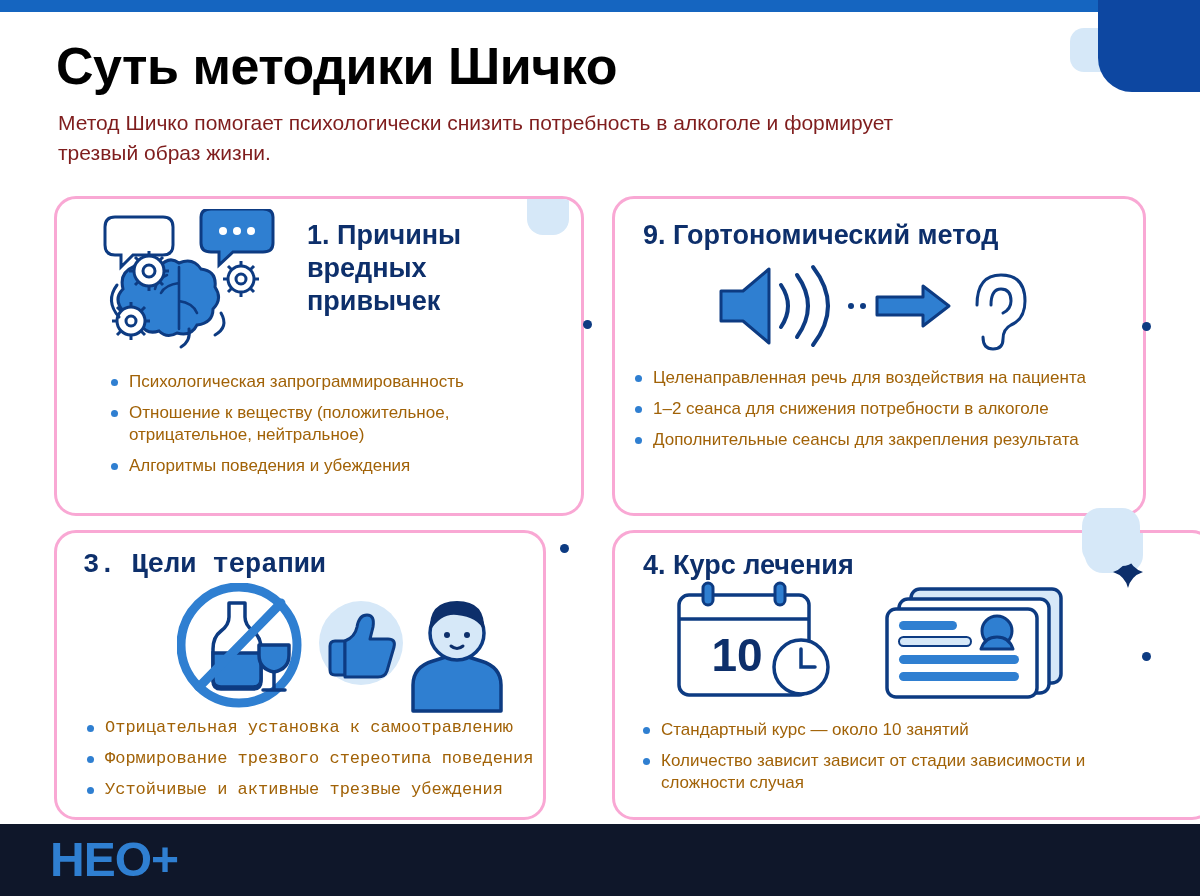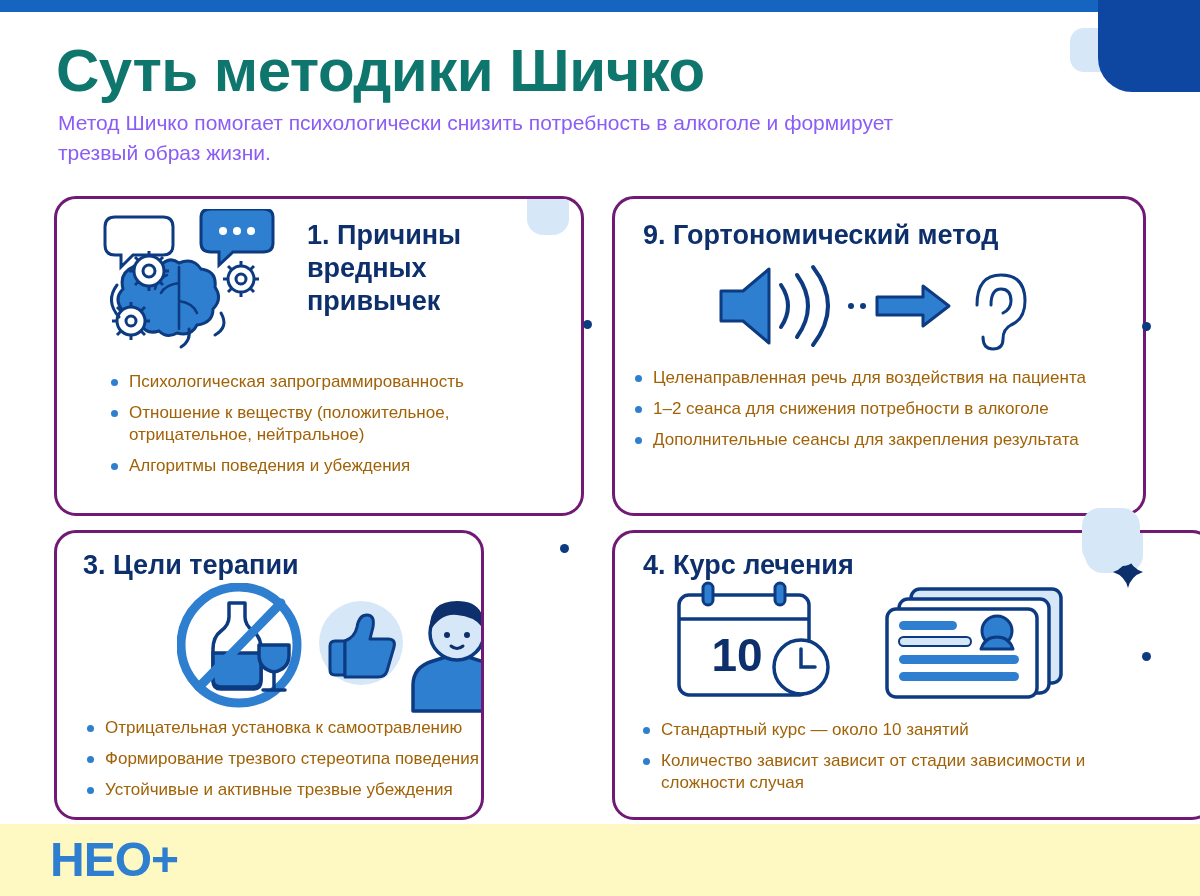--- a/index.html
+++ b/index.html
@@ -38,47 +38,47 @@
     height: 44px;
     background: #d6e8f8;
     border-radius: 14px 14px 14px 14px;
   }
 
   
   .page-title {
     position: absolute;
     left: 56px;
     top: 36px;
-    font-size: 60px;
+    font-size: 52px;
     font-weight: bold;
-    color: #0f766e;
+    color: #000000;
     letter-spacing: -0.5px;
   }
   .page-subtitle {
     position: absolute;
     left: 58px;
     top: 108px;
     width: 880px;
     font-size: 21px;
     line-height: 30px;
-    color: #8b5cf6;
+    color: #7f1d1d;
   }
 
   
   .card {
     position: absolute;
-    border: 3px solid #701a75;
+    border: 3px solid #f9a8d4;
     border-radius: 22px;
     background: #ffffff;
     box-sizing: border-box;
     overflow: hidden;
   }
   #card-1 { left: 54px;  top: 196px; width: 530px; height: 320px; }
   #card-2 { left: 612px; top: 196px; width: 534px; height: 320px; }
-  #card-3 { left: 54px;  top: 530px; width: 430px; height: 290px; }
+  #card-3 { left: 54px;  top: 530px; width: 492px; height: 290px; font-family: Liberation Mono, monospace; }
   #card-4 { left: 612px; top: 530px; width: 602px; height: 290px; }
 
   .card-title {
     font-size: 27px;
     font-weight: bold;
     color: #0d2f6b;
     line-height: 33px;
   }
 
   .bullets {
@@ -137,21 +137,21 @@
   .c4-icon { position: absolute; left: 50px; top: 46px; }
   .c4-list { position: absolute; left: 28px; top: 186px; width: 490px; }
 
   
   .footer {
     position: absolute;
     left: 0;
     bottom: 0;
     width: 1200px;
     height: 72px;
-    background: #fef9c3;
+    background: #0f172a;
   }
   .footer-logo {
     position: absolute;
     left: 50px;
     top: 8px;
     font-size: 48px;
     font-weight: bold;
     color: #2f7fd1;
     letter-spacing: -1px;
     font-family: "Liberation Sans", sans-serif;

